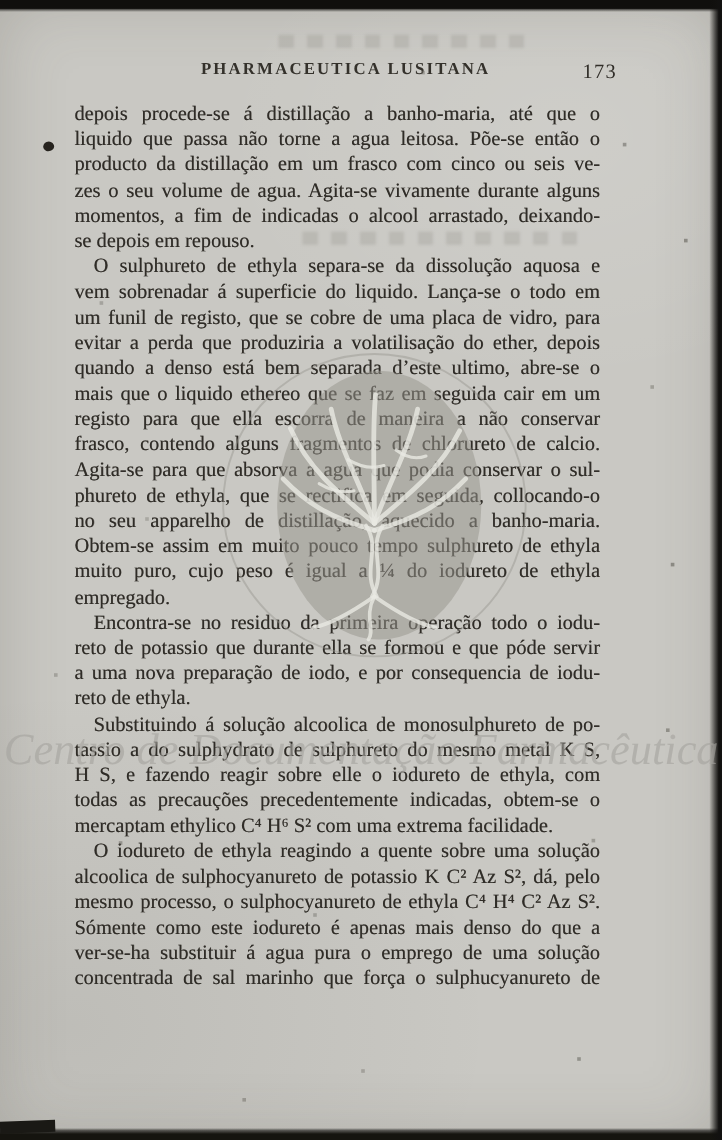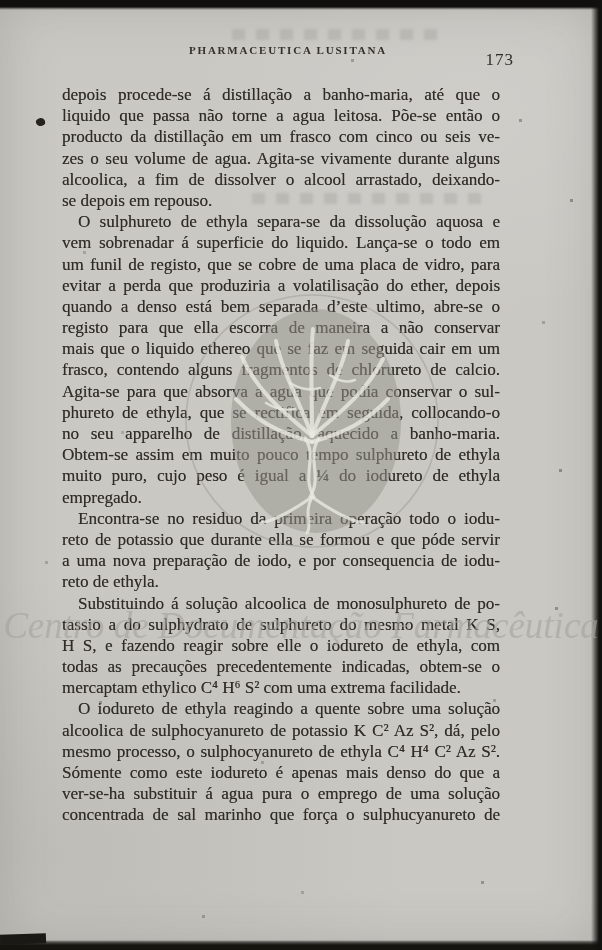--- a/index.html
+++ b/index.html
@@ -20,22 +20,22 @@
     background:linear-gradient(#100f0d 0 7px, rgba(16,15,13,.55) 8px, rgba(16,15,13,0));}
   .edge-bottom{position:absolute;left:0;top:940px;width:602px;height:10px;
     background:linear-gradient(rgba(20,19,17,0), rgba(20,19,17,.6) 2px, #15140f 5px);}
   .edge-bottom-wedge{position:absolute;left:0;top:934px;width:46px;height:10px;
     background:#1a1915;transform:rotate(-2deg);}
   .edge-right{position:absolute;top:0;left:591px;width:11px;height:950px;
     background:linear-gradient(to right, rgba(18,17,15,0), rgba(18,17,15,.65) 5px, #121110 8px);}
   
   .header{position:absolute;left:62px;top:44px;width:452px;height:24px;}
   .header .title{
-    position:absolute;left:50%;bottom:12px;transform:translateX(-50%);
-    font-size:11px;font-weight:bold;letter-spacing:1.8px;white-space:nowrap;
+    position:absolute;left:50%;bottom:1px;transform:translateX(-50%);
+    font-size:14px;font-weight:bold;letter-spacing:1.8px;white-space:nowrap;
     color:#34312b;}
   .header .pagenum{
     position:absolute;right:0;bottom:-2px;font-size:17px;letter-spacing:1px;color:#312e29;}
   
   .text-block{position:absolute;left:62px;top:84px;width:438px;}
   .line{
     height:21.2px;line-height:21.2px;font-size:17px;
     text-align:left;white-space:normal;
     text-shadow:0.25px 0 0 rgba(47,44,39,0.55);
   }
@@ -82,31 +82,31 @@
     <span class="title">PHARMACEUTICA LUSITANA</span>
     <span class="pagenum">173</span>
   </div>
 
   <div class="text-block">
       <div>
         <div class="line j">depois procede-se á distillação a banho-maria, até que o</div>
         <div class="line j">liquido que passa não torne a agua leitosa. Põe-se então o</div>
         <div class="line j">producto da distillação em um frasco com cinco ou seis ve-</div>
         <div class="line j">zes o seu volume de agua. Agita-se vivamente durante alguns</div>
-        <div class="line j">alcoolica, a fim de dissolver o alcool arrastado, deixando-</div>
+        <div class="line j">momentos, a fim de indicadas o alcool arrastado, deixando-</div>
         <div class="line">se depois em repouso.</div>
       </div>
       <div>
         <div class="line j indent">O sulphureto de ethyla separa-se da dissolução aquosa e</div>
         <div class="line j">vem sobrenadar á superficie do liquido. Lança-se o todo em</div>
         <div class="line j">um funil de registo, que se cobre de uma placa de vidro, para</div>
         <div class="line j">evitar a perda que produziria a volatilisação do ether, depois</div>
         <div class="line j">quando a denso está bem separada d’este ultimo, abre-se o</div>
+        <div class="line j">mais que o liquido ethereo que se faz em seguida cair em um</div>
         <div class="line j">registo para que ella escorra de maneira a não conservar</div>
-        <div class="line j">mais que o liquido ethereo que se faz em seguida cair em um</div>
         <div class="line j">frasco, contendo alguns fragmentos de chlorureto de calcio.</div>
         <div class="line j">Agita-se para que absorva a agua que podia conservar o sul-</div>
         <div class="line j">phureto de ethyla, que se rectifica em seguida, collocando-o</div>
         <div class="line j">no seu apparelho de distillação, aquecido a banho-maria.</div>
         <div class="line j">Obtem-se assim em muito pouco tempo sulphureto de ethyla</div>
         <div class="line j">muito puro, cujo peso é igual a ¼ do iodureto de ethyla</div>
         <div class="line">empregado.</div>
       </div>
       <div>
         <div class="line j indent">Encontra-se no residuo da primeira operação todo o iodu-</div>

